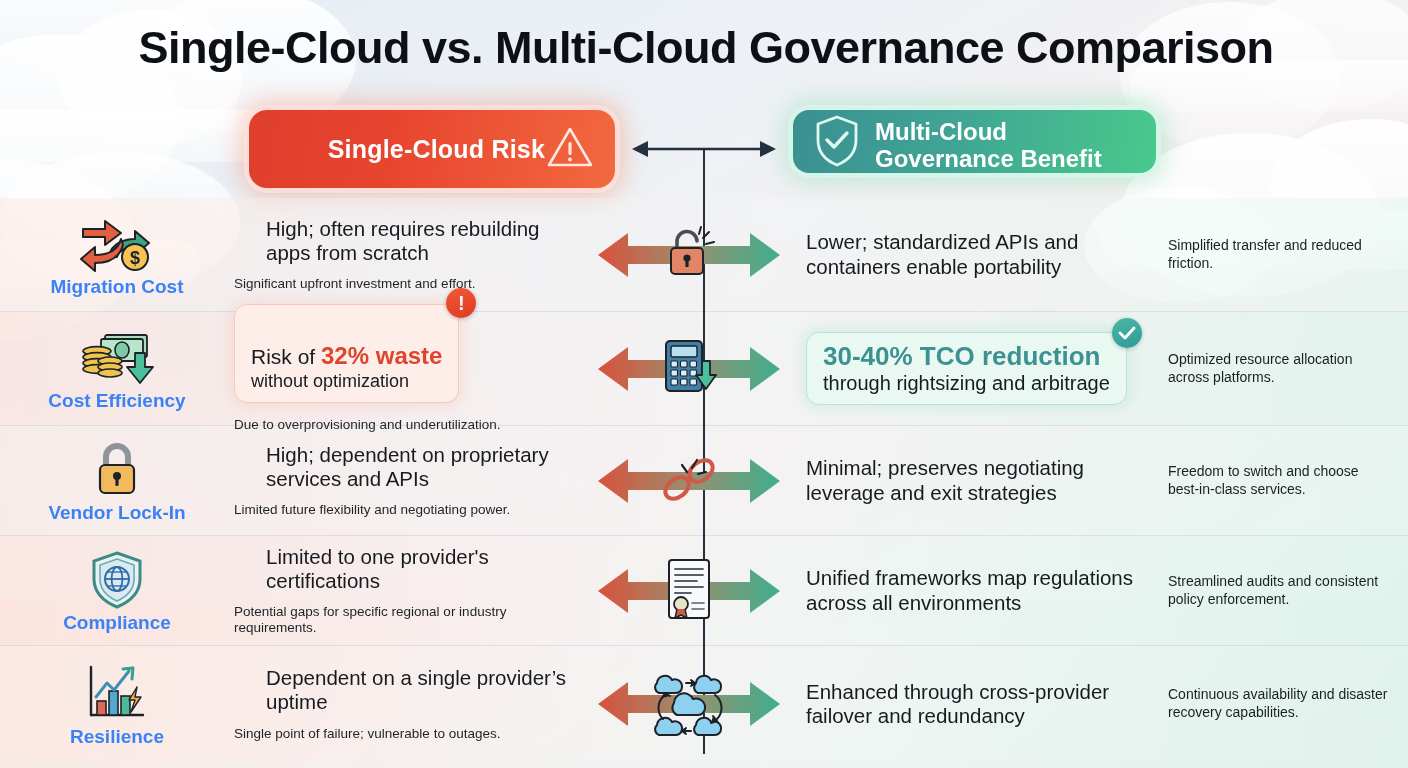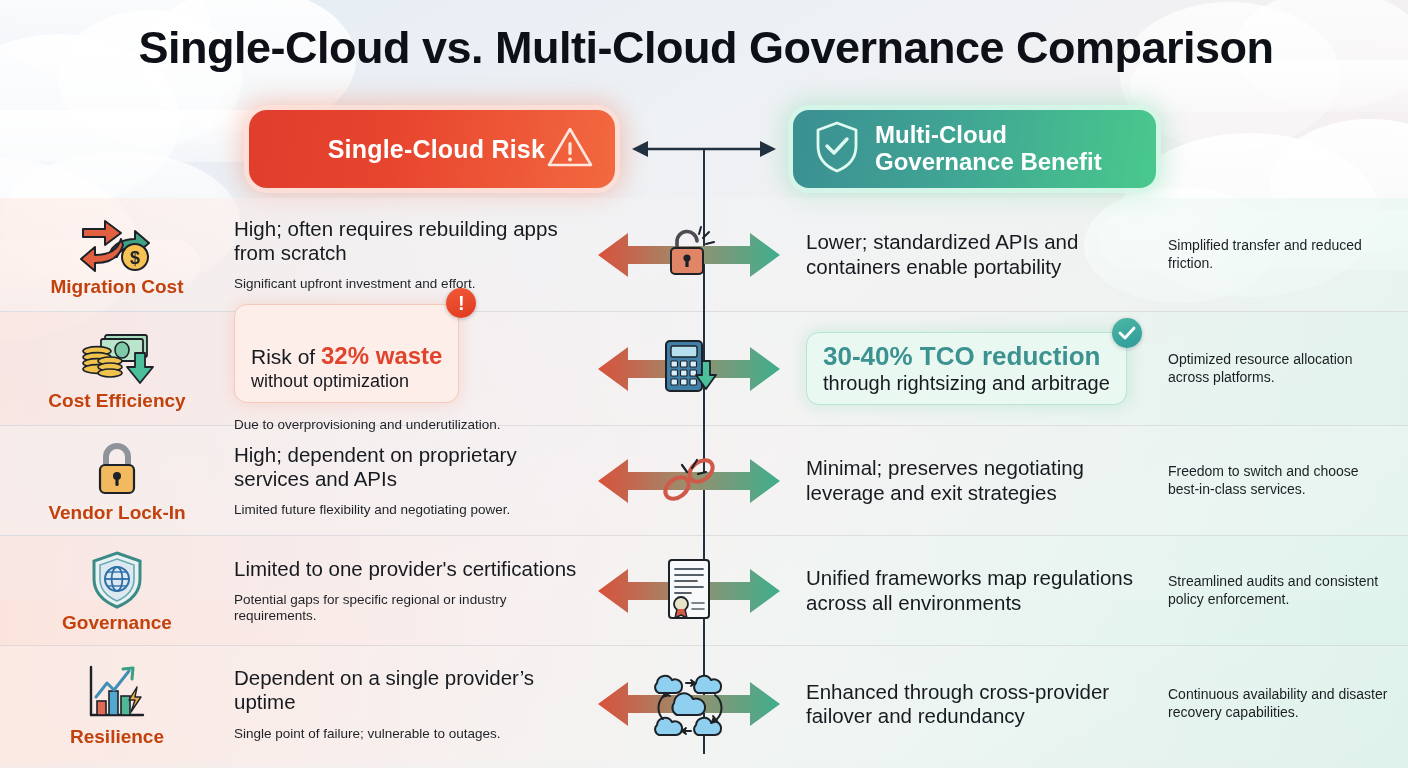--- a/index.html
+++ b/index.html
@@ -34,24 +34,24 @@
   .badge-risk {
     left: 249px; width: 366px; height: 78px;
     background: linear-gradient(100deg, #e03e2d 0%, #e8452f 40%, #f2693f 100%);
     box-shadow: 0 0 0 5px rgba(255,225,218,.78), 0 0 26px 8px rgba(242,105,70,.35);
     justify-content: flex-end;
     padding: 0 20px 0 34px;
     border-radius: 18px;
   }
   .badge-risk .badge-text { font-size: 25px; font-weight: bold; letter-spacing: .2px; }
   .badge-benefit {
-    left: 793px; width: 363px; height: 78px;
+    left: 793px; width: 363px; height: 63px;
     background: linear-gradient(100deg, #3b8f92 0%, #40a594 45%, #49c98c 100%);
     box-shadow: 0 0 0 5px rgba(214,248,234,.8), 0 0 26px 8px rgba(73,201,140,.3);
-    padding: 0 16px 0 20px; gap: 14px;
+    padding: 0 16px 0 20px; gap: 14px; align-items: flex-end;
   }
   .badge-benefit .badge-text { font-size: 24px; font-weight: bold; line-height: 1.12; }
 
   
   .center-axis {
     position: absolute; left: 703px; top: 148px; bottom: 14px;
     width: 2px; background: #22313f; z-index: 1;
   }
   .top-arrow { position: absolute; left: 630px; top: 136px; z-index: 3; }
 
@@ -76,25 +76,25 @@
   }
   .row > *:not(.row-bg) { position: relative; z-index: 1; }
 
   
   .cat {
     width: 234px; flex: 0 0 234px; text-align: center;
     display: flex; flex-direction: column; align-items: center; justify-content: center;
     padding-top: 4px;
   }
   .cat-icon { height: 58px; display: flex; align-items: center; justify-content: center; }
-  .cat-label { font-size: 19px; font-weight: bold; color: #c2410c; margin-top: 3px; }
+  .cat-label { font-size: 19px; font-weight: bold; color: #3b82f6; margin-top: 3px; }
 
   
   .left-cell { width: 360px; flex: 0 0 360px; padding-right: 8px; }
-  .left-main { font-size: 20.5px; color: #171b20; line-height: 1.18; }
+  .left-main { font-size: 20.5px; color: #171b20; line-height: 1.18; margin-left: 32px; }
   .left-sub { font-size: 13.5px; color: #1e2227; line-height: 1.2; margin-top: 11px; font-weight: 500; }
 
   
   .callout-risk {
     display: inline-block; position: relative;
     background: #fdeee9; border: 1.6px solid #f6c9bb; border-radius: 13px;
     padding: 9px 16px 10px 16px; margin-bottom: 3px;
     box-shadow: 0 0 14px 3px rgba(244,150,125,.2);
   }
   .callout-risk .l1 { font-size: 21px; color: #171b20; line-height: 1.2; margin-top: 28px; }
@@ -433,21 +433,21 @@
           <svg width="58" height="60" viewBox="0 0 58 60">
             <path d="M29 3 L52 11 V29 C52 43 41 52 29 57 C17 52 6 43 6 29 V11 Z" fill="#e8f2f2" stroke="#3d8b86" stroke-width="3"></path>
             <path d="M29 9 L46 15 V29 C46 40 38 47 29 51 C20 47 12 40 12 29 V15 Z" fill="#dce9f0" stroke="#6aa9b5" stroke-width="1.6"></path>
             <circle cx="29" cy="29" r="12" fill="none" stroke="#2f6fa8" stroke-width="2"></circle>
             <ellipse cx="29" cy="29" rx="5.4" ry="12" fill="none" stroke="#2f6fa8" stroke-width="1.8"></ellipse>
             <line x1="17" y1="29" x2="41" y2="29" stroke="#2f6fa8" stroke-width="1.8"></line>
             <line x1="19" y1="22" x2="39" y2="22" stroke="#2f6fa8" stroke-width="1.4"></line>
             <line x1="19" y1="36" x2="39" y2="36" stroke="#2f6fa8" stroke-width="1.4"></line>
           </svg>
         </div>
-        <div class="cat-label">Governance</div>
+        <div class="cat-label">Compliance</div>
       </div>
 
       <div class="left-cell">
         <div class="left-main">Limited to one provider's certifications</div>
         <div class="left-sub">Potential gaps for specific regional or industry requirements.</div>
       </div>
 
       <div class="mid">
         <svg width="190" height="64" viewBox="0 0 190 64">
           <defs>

